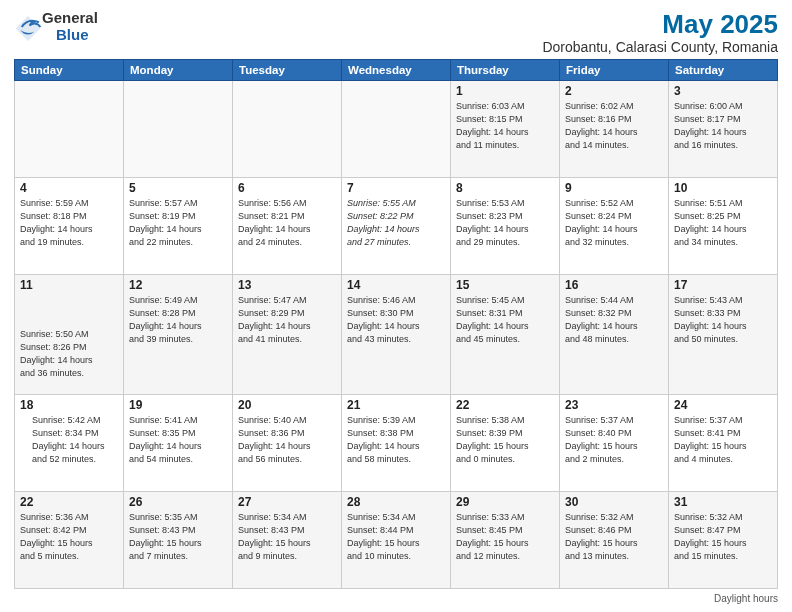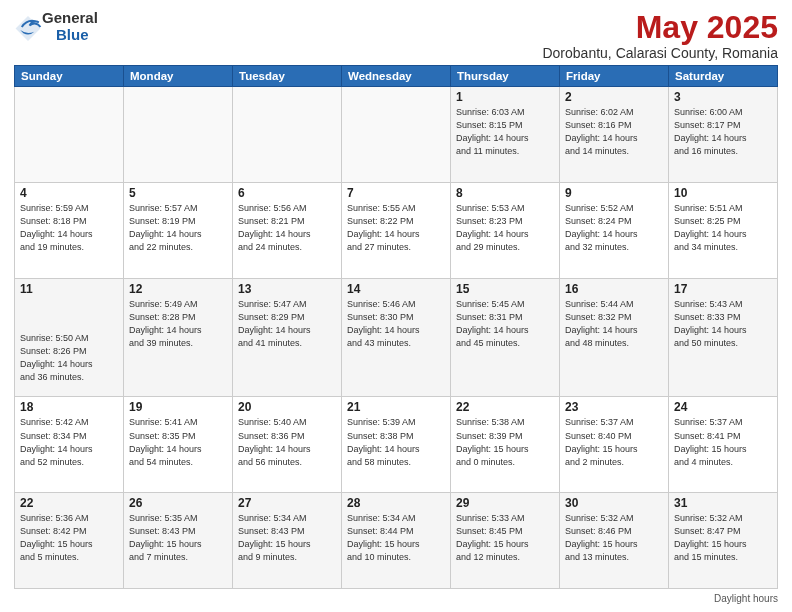--- a/index.html
+++ b/index.html
@@ -44,23 +44,23 @@
       margin-left: 14px;
     }
     .logo-icon {
       width: 28px;
       height: 28px;
     }
     .title-block {
       text-align: right;
     }
     .title-month {
-      font-size: 32px;
-      font-weight: bold;
-      color: #b91c1c;
+      font-size: 26px;
+      font-weight: bold;
+      color: #0369a1;
       line-height: 1.1;
     }
     .title-location {
       font-size: 14px;
       color: #333;
       font-weight: 500;
     }
     .calendar {
       flex: 1;
       border: 1px solid #ccc;
@@ -194,21 +194,21 @@
           </td>
           <td>
             <span class="day-num">6</span>
             <div class="day-info" style="white-space: pre-line;">Sunrise: 5:56 AM
 Sunset: 8:21 PM
 Daylight: 14 hours
 and 24 minutes.</div>
           </td>
           <td>
             <span class="day-num">7</span>
-            <div class="day-info" style="white-space: pre-line;">Sunrise: 5:55 AM
+            <div class="day-info" style="white-space: pre-line; font-style: italic;">Sunrise: 5:55 AM
 Sunset: 8:22 PM
 Daylight: 14 hours
 and 27 minutes.</div>
           </td>
           <td>
             <span class="day-num">8</span>
             <div class="day-info" style="white-space: pre-line;">Sunrise: 5:53 AM
 Sunset: 8:23 PM
 Daylight: 14 hours
 and 29 minutes.</div>
@@ -275,21 +275,21 @@
             <span class="day-num">17</span>
             <div class="day-info" style="white-space: pre-line;">Sunrise: 5:43 AM
 Sunset: 8:33 PM
 Daylight: 14 hours
 and 50 minutes.</div>
           </td>
         </tr>
         <tr>
           <td>
             <span class="day-num">18</span>
-            <div class="day-info" style="white-space: pre-line;">Sunrise: 5:42 AM
+            <div class="day-info" style="white-space: pre-line; margin-left: 12px;">Sunrise: 5:42 AM
 Sunset: 8:34 PM
 Daylight: 14 hours
 and 52 minutes.</div>
           </td>
           <td>
             <span class="day-num">19</span>
             <div class="day-info" style="white-space: pre-line;">Sunrise: 5:41 AM
 Sunset: 8:35 PM
 Daylight: 14 hours
 and 54 minutes.</div>

